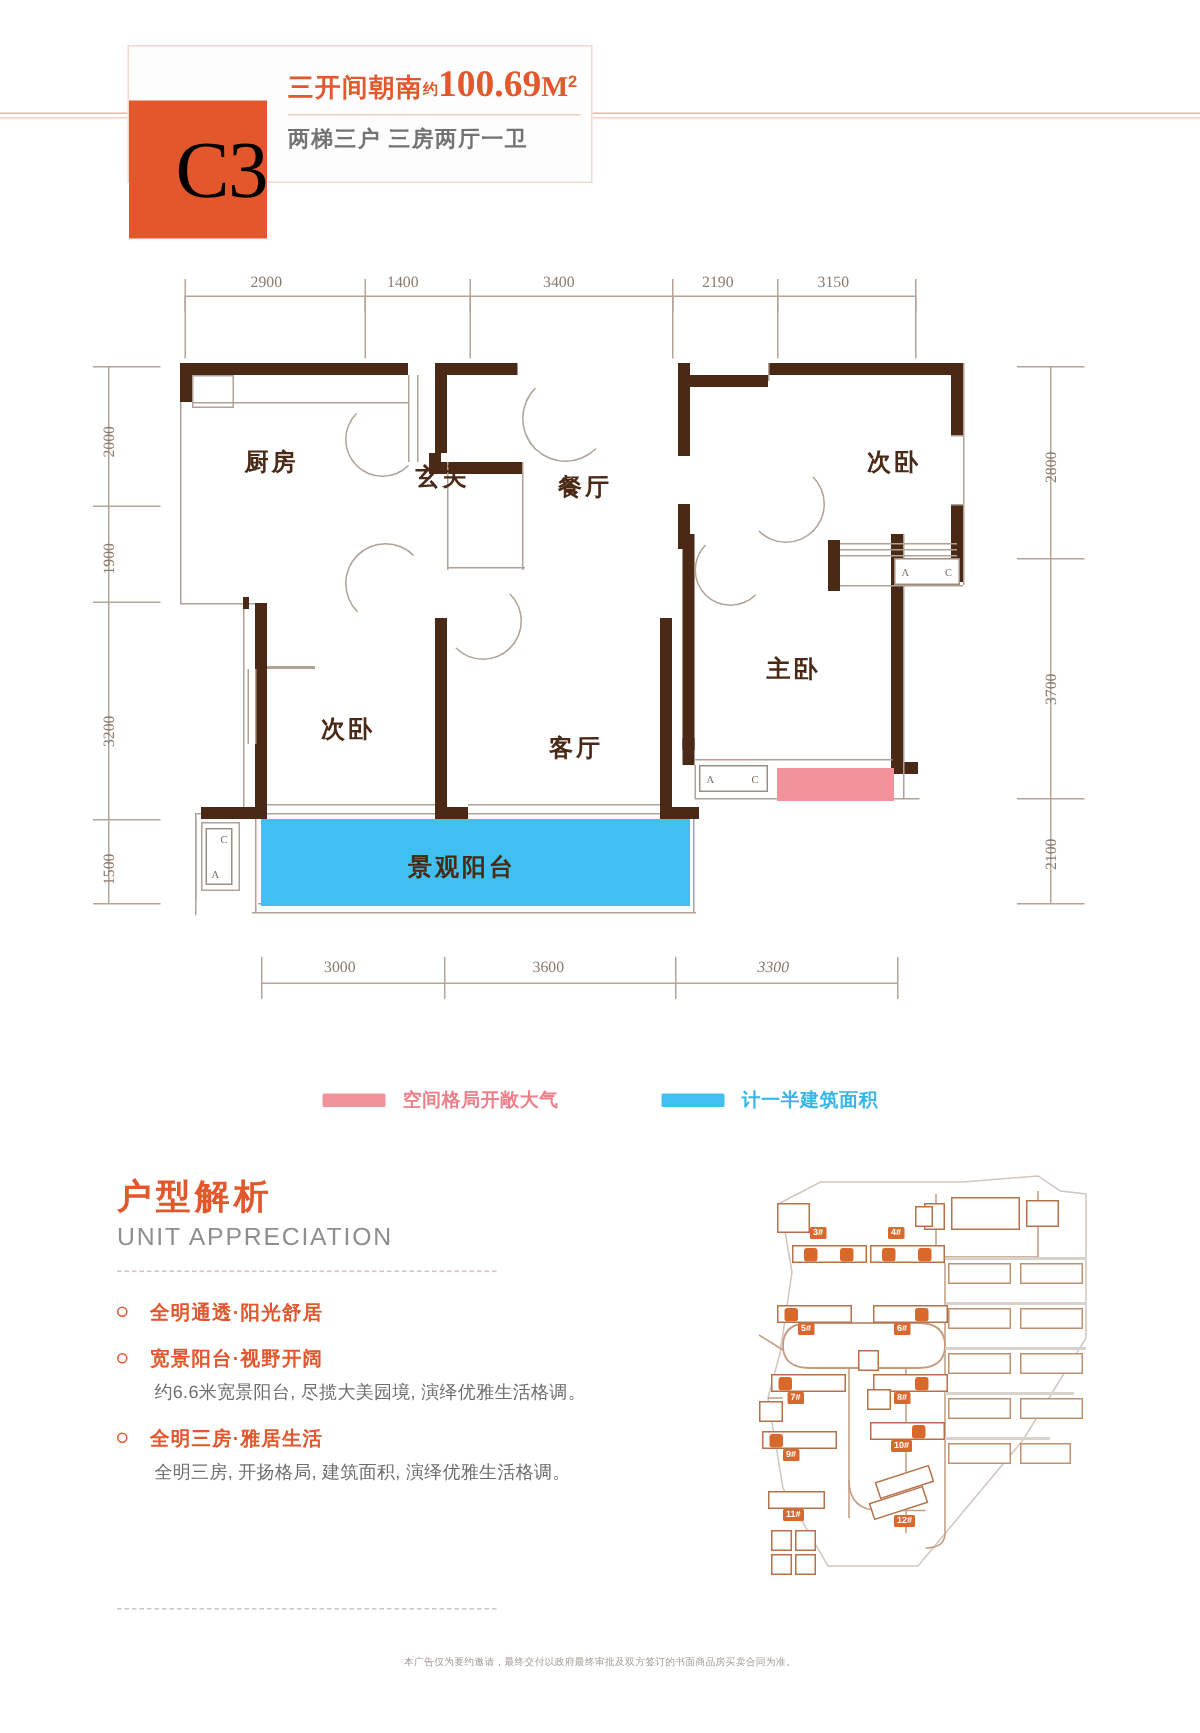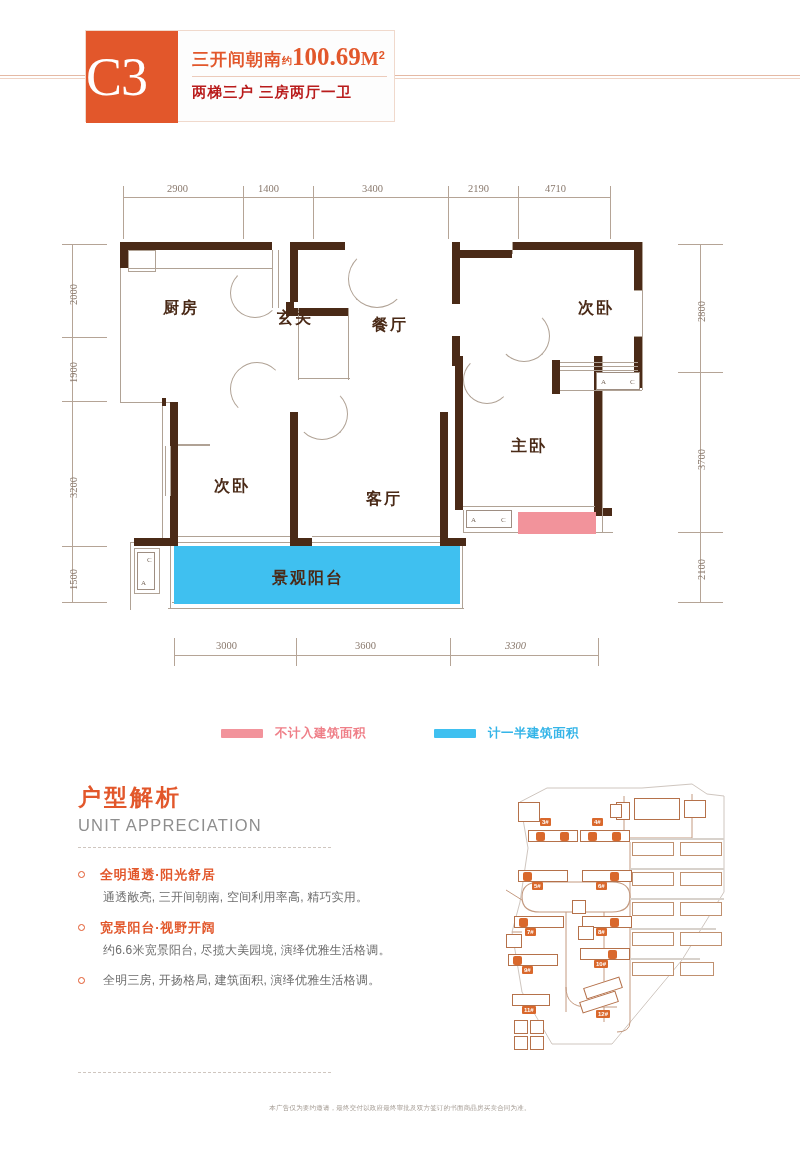--- a/index.html
+++ b/index.html
@@ -10,32 +10,32 @@
     overflow: hidden;
   }
   #page { position: relative; width: 800px; height: 1155px; background:#fff; }
 
   
   .header { position:absolute; left:0; top:30px; width:800px; height:92px; }
   .hdr-rule { position:absolute; left:0; top:45px; width:800px; height:1px; background:#e5b9a4; }
   .hdr-rule2 { position:absolute; left:0; top:48px; width:800px; height:1px; background:#f0d3c4; }
   .hdr-box { position:absolute; left:85px; top:0; width:310px; height:92px;
              background:#fdfdfd; border:1px solid #f0d9cc; display:flex; }
-  .hdr-code { width:92px; height:92px; background:#e2572b; color:#ffffff;
+  .hdr-code { width:92px; height:92px; background:#e2572b; color:#000000;
               font-family:"Liberation Serif","DejaVu Serif",serif;
-              font-size:54px; line-height:92px; text-align:left; letter-spacing:-1px; }
+              font-size:54px; line-height:92px; text-align:right; letter-spacing:-1px;margin-top:36px; }
   .hdr-text { flex:1; padding:12px 0 0 14px; }
   .hdr-line1 { color:#e2572b; white-space:nowrap; font-weight:bold; }
   .hdr-l1-cn { font-size:17px; letter-spacing:1px; }
   .hdr-l1-approx { font-size:10px; vertical-align:middle; }
   .hdr-l1-num { font-family:"Liberation Serif","DejaVu Serif",serif; font-size:25px; }
   .hdr-l1-m { font-family:"Liberation Serif","DejaVu Serif",serif; font-size:19px; }
   .hdr-l1-sup { font-size:11px; vertical-align:super; }
   .hdr-div { width:195px; height:1px; background:#eccbbb; margin:5px 0 6px 0; }
-  .hdr-line2 { color:#b91c1c; font-size:14.5px; letter-spacing:1px; font-weight:bold; }
+  .hdr-line2 { color:#737373; font-size:14.5px; letter-spacing:1px; font-weight:bold; }
 
   
   #plan { position:absolute; left:0; top:150px; width:800px; height:530px; }
   .dim-text { position:absolute; font-family:"Liberation Serif","DejaVu Serif",serif;
               font-size:10.5px; color:#8a7a6e; white-space:nowrap; }
   .dim-v { transform-origin:0 0; }
   .dim-line { position:absolute; background:#b5a496; }
   .dim-tick { position:absolute; background:#b5a496; }
 
   .wall { position:absolute; background:#4a2a17; }
@@ -117,21 +117,21 @@
     <div class="dim-tick" style="left:123px; top:47px; width:1px; height:42px;"></div>
     <div class="dim-tick" style="left:243px; top:47px; width:1px; height:42px;"></div>
     <div class="dim-tick" style="left:313px; top:47px; width:1px; height:42px;"></div>
     <div class="dim-tick" style="left:448px; top:47px; width:1px; height:42px;"></div>
     <div class="dim-tick" style="left:518px; top:47px; width:1px; height:42px;"></div>
     <div class="dim-tick" style="left:610px; top:47px; width:1px; height:42px;"></div>
     <div class="dim-text" style="left:167px; top:33px;">2900</div>
     <div class="dim-text" style="left:258px; top:33px;">1400</div>
     <div class="dim-text" style="left:362px; top:33px;">3400</div>
     <div class="dim-text" style="left:468px; top:33px;">2190</div>
-    <div class="dim-text" style="left:545px; top:33px;">4710</div>
+    <div class="dim-text" style="left:545px; top:33px;">3150</div>
 
     <div class="dim-line" style="left:72px; top:94px; width:1px; height:358px;"></div>
     <div class="dim-tick" style="left:62px; top:94px; width:45px; height:1px;"></div>
     <div class="dim-tick" style="left:62px; top:187px; width:45px; height:1px;"></div>
     <div class="dim-tick" style="left:62px; top:251px; width:45px; height:1px;"></div>
     <div class="dim-tick" style="left:62px; top:396px; width:45px; height:1px;"></div>
     <div class="dim-tick" style="left:62px; top:452px; width:45px; height:1px;"></div>
     <div class="dim-text dim-v" style="left:68px; top:155px; transform:rotate(-90deg);">2000</div>
     <div class="dim-text dim-v" style="left:68px; top:233px; transform:rotate(-90deg);">1900</div>
     <div class="dim-text dim-v" style="left:68px; top:348px; transform:rotate(-90deg);">3200</div>
@@ -270,45 +270,45 @@
     <div class="roomlabel" style="left:578px; top:148px;">次卧</div>
     <div class="roomlabel" style="left:214px; top:326px;">次卧</div>
     <div class="roomlabel" style="left:366px; top:339px;">客厅</div>
     <div class="roomlabel" style="left:511px; top:286px;">主卧</div>
     <div class="roomlabel" style="left:272px; top:418px;">景观阳台</div>
   </div>
 
   <div class="legend">
     <div class="lg-item">
       <div class="lg-swatch" style="background:#f2939b;"></div>
-      <div class="lg-label" style="color:#ef7f88;">不计入建筑面积</div>
+      <div class="lg-label" style="color:#ef7f88;">空间格局开敞大气</div>
     </div>
     <div class="lg-item">
       <div class="lg-swatch" style="background:#3fc0f0;"></div>
       <div class="lg-label" style="color:#35b5e8;">计一半建筑面积</div>
     </div>
   </div>
 
   <div class="appr">
     <div class="appr-cn">户型解析</div>
     <div class="appr-en">UNIT APPRECIATION</div>
     <div class="dashrule"></div>
     <div class="blist">
       <div class="bitem">
         <div class="bdot"></div>
         <div class="btitle">全明通透·阳光舒居</div>
-        <div class="bdesc">通透敞亮, 三开间朝南, 空间利用率高, 精巧实用。</div>
       </div>
       <div class="bitem">
         <div class="bdot"></div>
         <div class="btitle">宽景阳台·视野开阔</div>
         <div class="bdesc">约6.6米宽景阳台, 尽揽大美园境, 演绎优雅生活格调。</div>
       </div>
       <div class="bitem">
         <div class="bdot"></div>
+        <div class="btitle">全明三房·雅居生活</div>
         <div class="bdesc">全明三房, 开扬格局, 建筑面积, 演绎优雅生活格调。</div>
       </div>
     </div>
   </div>
   <div class="dashrule2"></div>
 
   <div id="sitemap">
 
     <svg width="240" height="290" style="position:absolute;left:0;top:0;">
       <polygon points="36,66 28,20 55,6 150,6 200,2 215,12 232,14 232,110 190,178 120,262 60,262 30,210 20,150 28,120" fill="none" stroke="#cfc6bf" stroke-width="1"></polygon>

